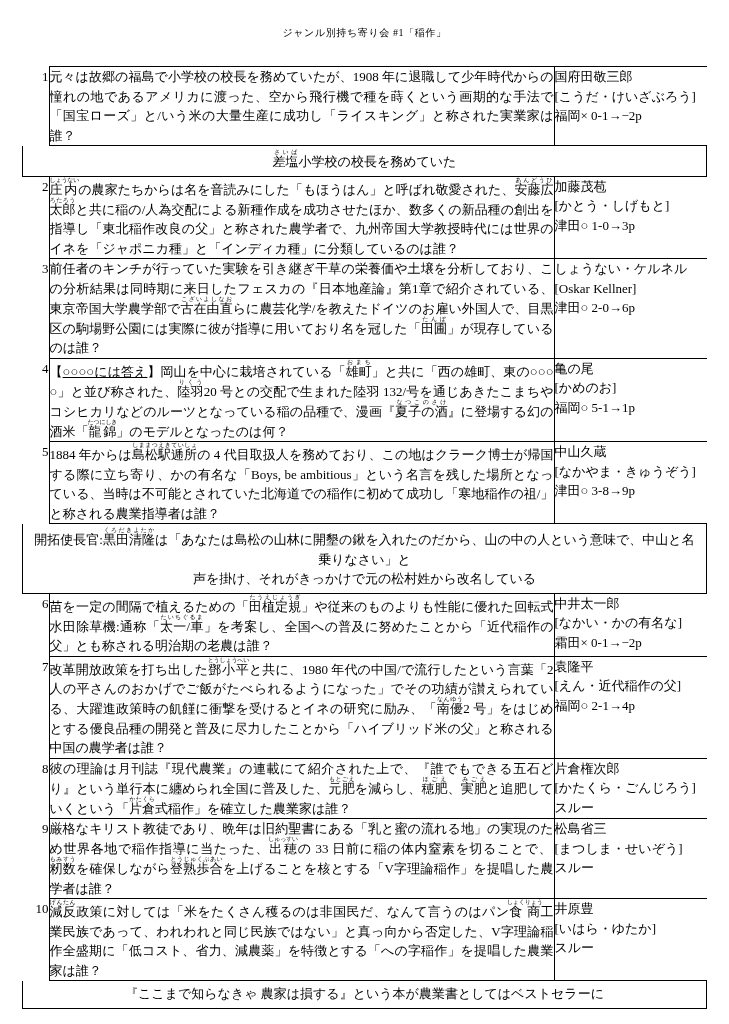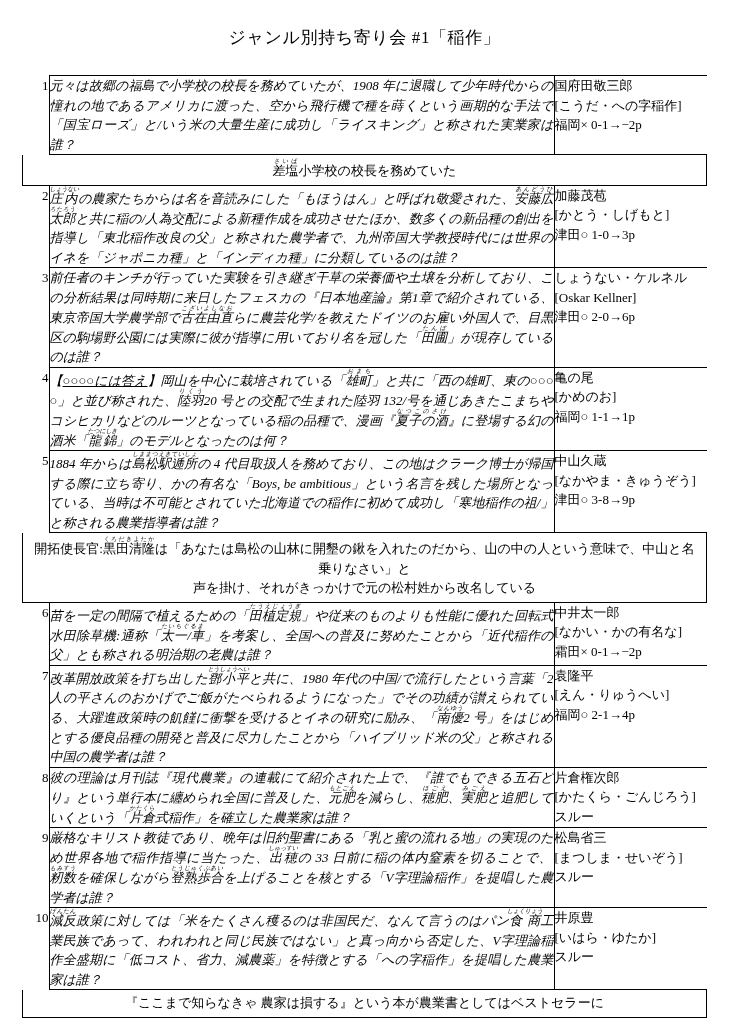--- a/index.html
+++ b/index.html
@@ -19,21 +19,21 @@
     position: relative;
     width: 729px;
     min-height: 1024px;
     box-sizing: border-box;
     padding: 26px 22px 0 22px;
   }
 
   
   .doc-title {
     text-align: center;
-    font-size: 17px;
+    font-size: 10px;
     letter-spacing: 0.6px;
     margin: 0 0 26px 0;
     white-space: nowrap;
   }
 
   
   table.quiz {
     border-collapse: collapse;
     width: 100%;
     table-layout: fixed;
@@ -100,40 +100,40 @@
   }
   rt {
     font-size: 6.0px;
     line-height: 6px;
     letter-spacing: -0.2px;
     font-weight: normal;
     transform: translateY(1px);
   }
 
   
-  .q-body { display: block; word-break: break-all; font-style: italic; }
+  .q-body { display: block; word-break: break-all; }
 </style>
 </head>
 <body>
 
 <div class="page">
 
   <div class="doc-title">ジャンル別持ち寄り会  #1「稲作」</div>
 
   <table class="quiz">
     <tbody>
 
       <tr>
         <td class="num">1</td>
         <td class="question">
           <span class="q-body">元々は故郷の福島で小学校の校長を務めていたが、1908 年に退職して少年時代からの憧れの地であるアメリカに渡った、空から飛行機で種を蒔くという画期的な手法で「国宝ローズ」と/いう米の大量生産に成功し「ライスキング」と称された実業家は誰？</span>
         </td>
         <td class="answer">
           <span class="ans-line">国府田敬三郎</span>
-          <span class="ans-line">[こうだ・への字稲作]</span>
+          <span class="ans-line">[こうだ・けいざぶろう]</span>
           <span class="ans-line">福岡×  0-1→−2p</span>
         </td>
       </tr>
 
       <tr class="note">
         <td colspan="3">
           <span class="note-line"><ruby>差塩<rt>さいば</rt></ruby>小学校の校長を務めていた</span>
         </td>
       </tr>
 
@@ -162,21 +162,21 @@
       </tr>
 
       <tr>
         <td class="num">4</td>
         <td class="question">
           <span class="q-body">【<span style="text-decoration:underline">○○○○には答え</span>】岡山を中心に栽培されている「<ruby>雄町<rt>おまち</rt></ruby>」と共に「西の雄町、東の○○○○」と並び称された、<ruby>陸羽<rt>りくう</rt></ruby>20 号との交配で生まれた陸羽 132/号を通じあきたこまちやコシヒカリなどのルーツとなっている稲の品種で、漫画『<ruby>夏子の酒<rt>なつこのさけ</rt></ruby>』に登場する幻の酒米「<ruby>龍錦<rt>たつにしき</rt></ruby>」のモデルとなったのは何？</span>
         </td>
         <td class="answer">
           <span class="ans-line">亀の尾</span>
           <span class="ans-line">[かめのお]</span>
-          <span class="ans-line">福岡○  1-1→1p</span>
+          <span class="ans-line">福岡○  5-1→1p</span>
         </td>
       </tr>
 
 
       <tr>
         <td class="num">5</td>
         <td class="question">
           <span class="q-body">1884 年からは<ruby>島松駅逓所<rt>しままつえきていしょ</rt></ruby>の 4 代目取扱人を務めており、この地はクラーク博士が帰国する際に立ち寄り、かの有名な「Boys, be ambitious」という名言を残した場所となっている、当時は不可能とされていた北海道での稲作に初めて成功し「寒地稲作の祖/」と称される農業指導者は誰？</span>
         </td>
         <td class="answer">
@@ -205,21 +205,21 @@
         </td>
       </tr>
 
       <tr>
         <td class="num">7</td>
         <td class="question">
           <span class="q-body">改革開放政策を打ち出した<ruby>鄧小平<rt>とうしょうへい</rt></ruby>と共に、1980 年代の中国/で流行したという言葉「2 人の平さんのおかげでご飯がたべられるようになった」でその功績が讃えられている、大躍進政策時の飢饉に衝撃を受けるとイネの研究に励み、「<ruby>南優<rt>なんゆう</rt></ruby>2 号」をはじめとする優良品種の開発と普及に尽力したことから「ハイブリッド米の父」と称される中国の農学者は誰？</span>
         </td>
         <td class="answer">
           <span class="ans-line">袁隆平</span>
-          <span class="ans-line">[えん・りゅうへい]</span>
+          <span class="ans-line">[えん・近代稲作の父]</span>
           <span class="ans-line">福岡○  2-1→4p</span>
         </td>
       </tr>
 
       <tr>
         <td class="num">8</td>
         <td class="question">
           <span class="q-body">彼の理論は月刊誌『現代農業』の連載にて紹介された上で、『誰でもできる五石どり』という単行本に纏められ全国に普及した、<ruby>元肥<rt>もとごえ</rt></ruby>を減らし、<ruby>穂肥<rt>ほごえ</rt></ruby>、<ruby>実肥<rt>みごえ</rt></ruby>と追肥していくという「<ruby>片倉<rt>かたくら</rt></ruby>式稲作」を確立した農業家は誰？</span>
         </td>
         <td class="answer">

